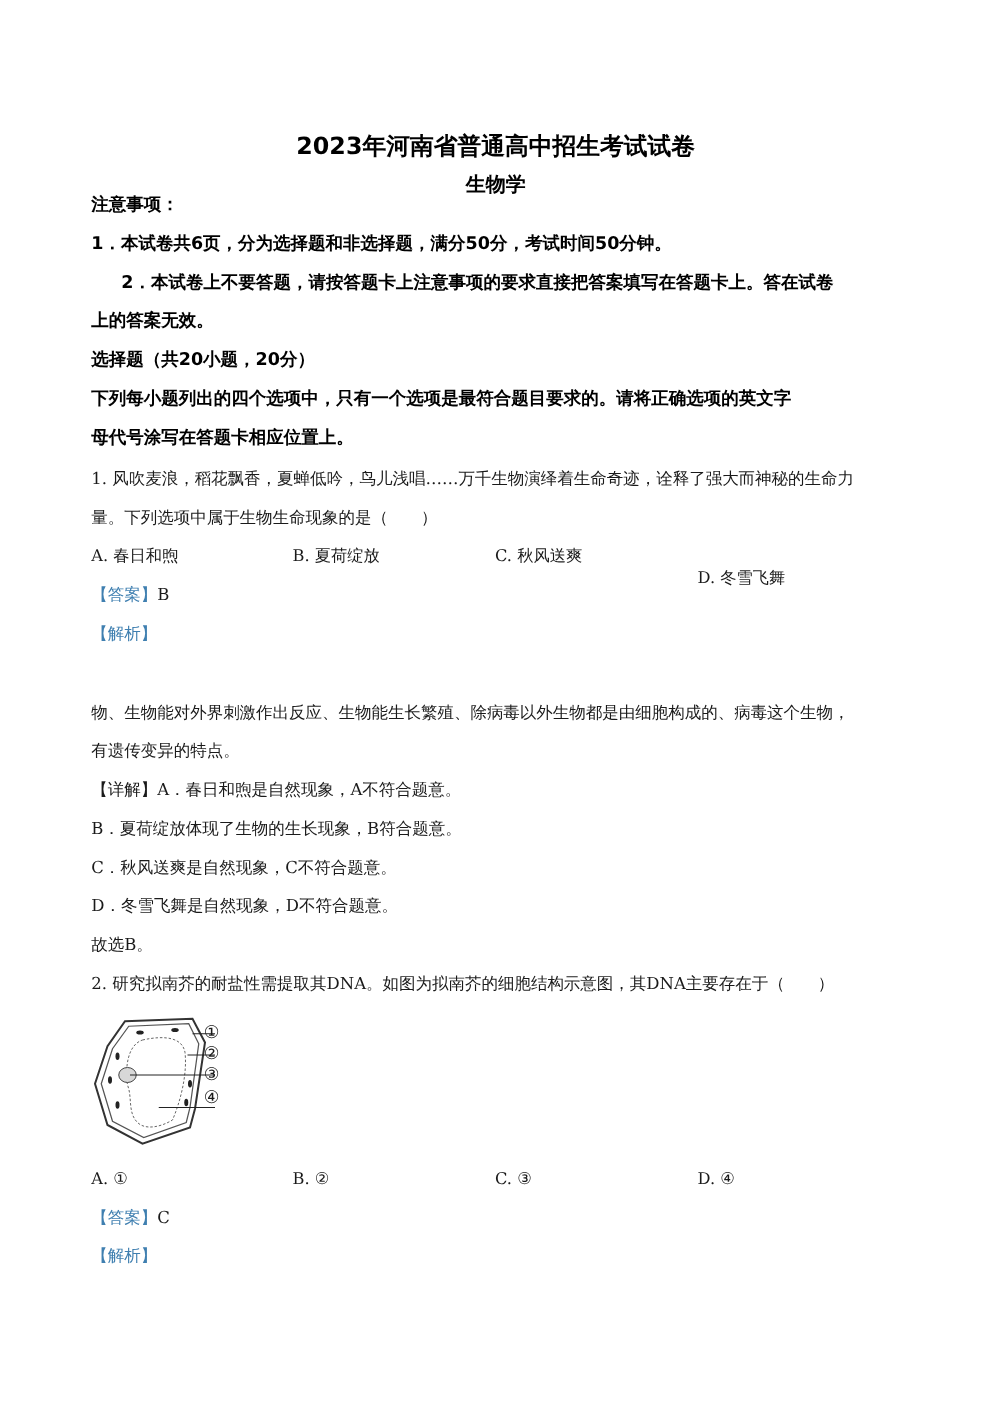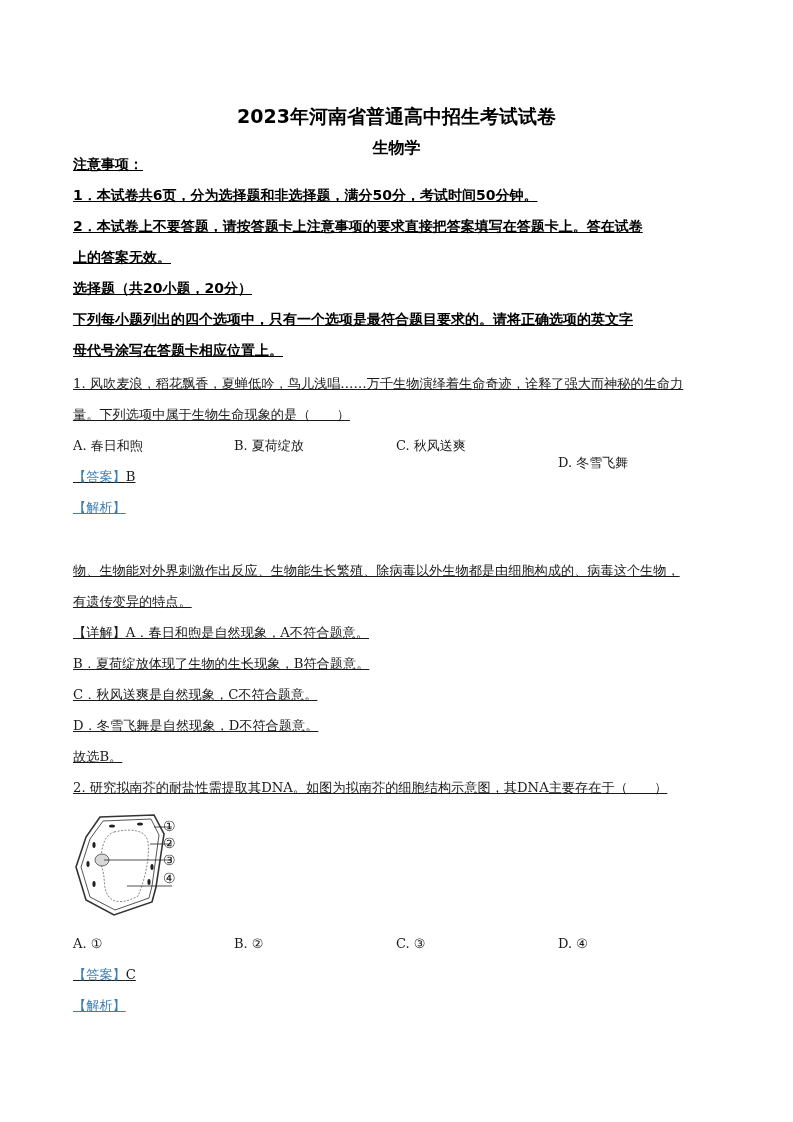--- a/index.html
+++ b/index.html
@@ -8,38 +8,38 @@
       font-family: "DejaVu Serif", "Liberation Serif", serif;
       color: #111111;
     }
     .page { position: absolute; left: 0; top: 4px; width: 644px; height: 1122px; }
     .title {
       position: absolute; left: 0; width: 793px; text-align: center;
       font-family: "DejaVu Sans", sans-serif; font-weight: bold; font-size: 19px; color: #000;
     }
     .line {
       position: absolute; left: 73px; white-space: nowrap;
-      font-size: 13.2px; line-height: 16px; color: #1a1a1a; text-decoration: underline;
+      font-size: 13.2px; line-height: 16px; color: #1a1a1a;
     }
     .bold { font-family: "DejaVu Sans", sans-serif; font-weight: bold; font-size: 14px; color: #000; }
     .tag { color: #3f7fb0; }
     .opt { position: absolute; white-space: nowrap; font-size: 13px; line-height: 16px; color: #1a1a1a; }
     .diagram { position: absolute; left: 72px; top: 808px; width: 120px; height: 110px; }
   </style>
 </head>
 <body>
 
 <div class="page">
 
   <div class="title" style="top:100px;">2023年河南省普通高中招生考试试卷</div>
   <div class="title" style="top:134px; font-size:16px;">生物学</div>
 
   <div class="line bold" style="top:152px;">注意事项：</div>
   <div class="line bold" style="top:183px;">1．本试卷共6页，分为选择题和非选择题，满分50分，考试时间50分钟。</div>
-  <div class="line bold" style="top:214px;">2．本试卷上不要答题，请按答题卡上注意事项的要求直接把答案填写在答题卡上。答在试卷</div>
+  <div class="line bold" style="top:214px;margin-left:24px;">2．本试卷上不要答题，请按答题卡上注意事项的要求直接把答案填写在答题卡上。答在试卷</div>
   <div class="line bold" style="top:245px;text-align:right;">上的答案无效。</div>
 
   <div class="line bold" style="top:276px;">选择题（共20小题，20分）</div>
   <div class="line bold" style="top:307px;">下列每小题列出的四个选项中，只有一个选项是最符合题目要求的。请将正确选项的英文字</div>
   <div class="line bold" style="top:338px;">母代号涂写在答题卡相应位置上。</div>
 
   <div class="line" style="top:372px;">1. 风吹麦浪，稻花飘香，夏蝉低吟，鸟儿浅唱……万千生物演绎着生命奇迹，诠释了强大而神秘的生命力</div>
   <div class="line" style="top:403px;">量。下列选项中属于生物生命现象的是（　　）</div>
   <div class="opt" style="left:73px; top:434px;">A.  春日和煦</div>
   <div class="opt" style="left:234px; top:434px;">B.  夏荷绽放</div>

